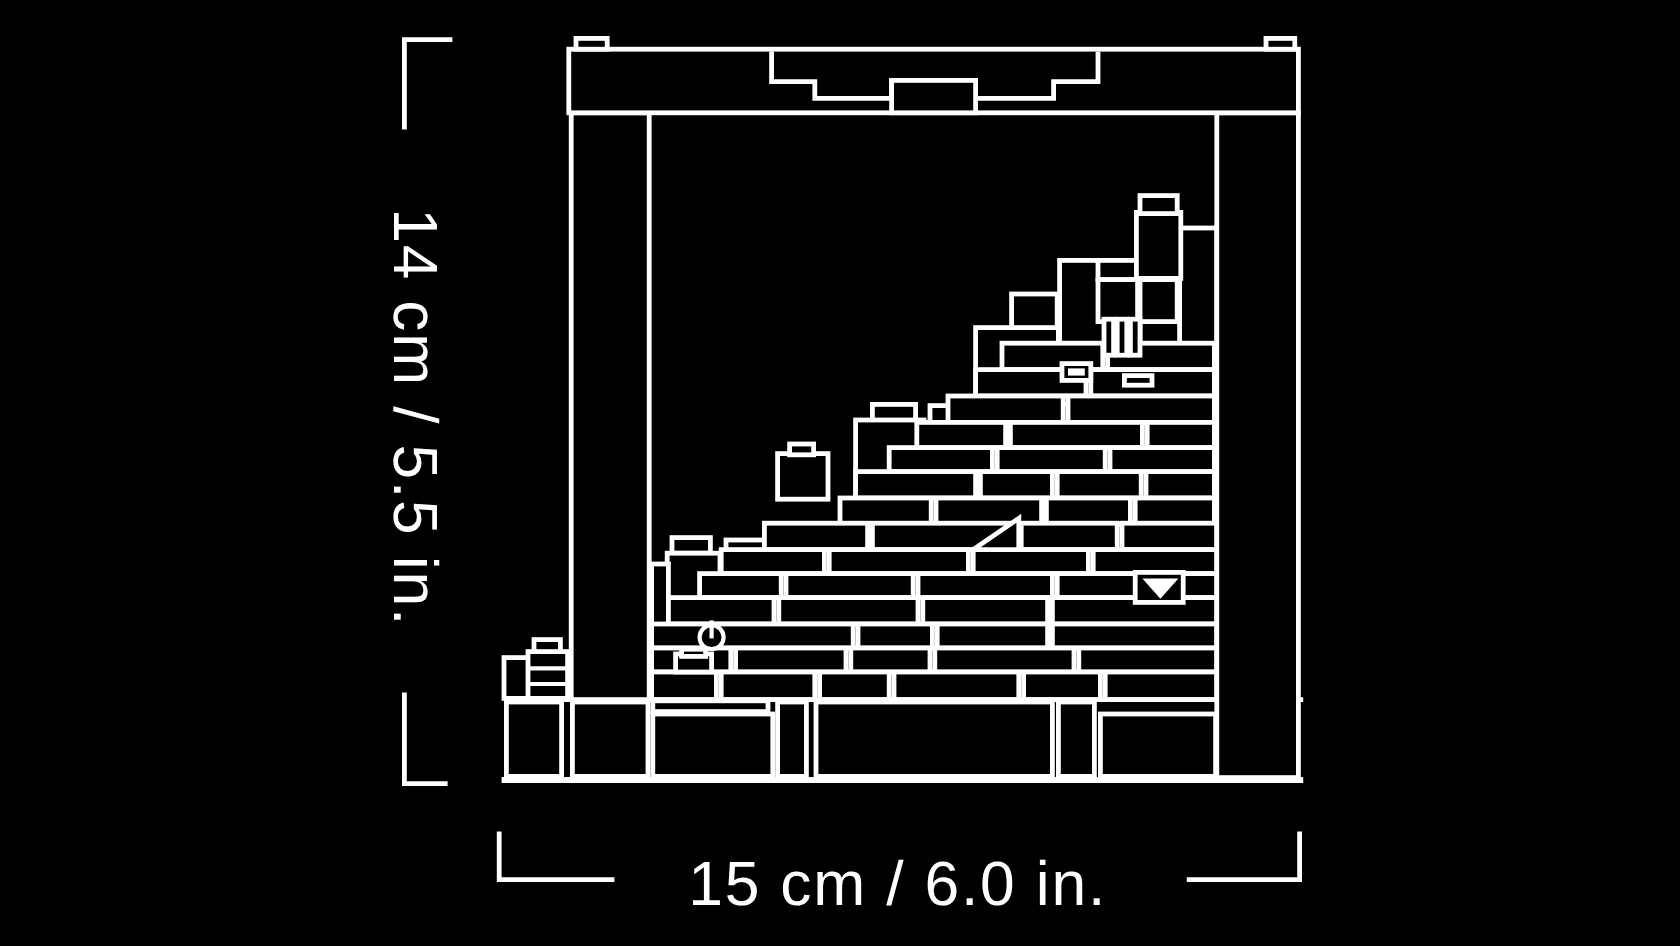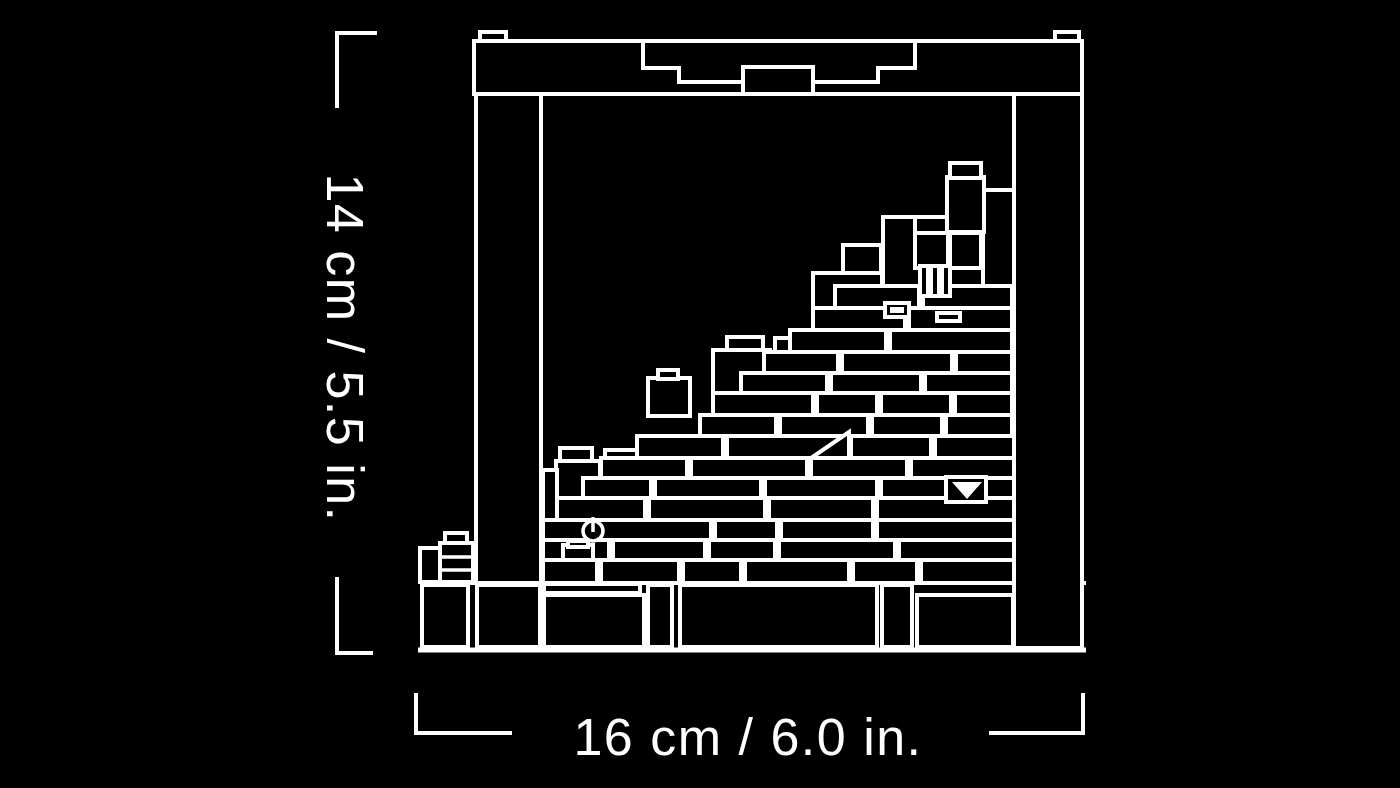--- a/index.html
+++ b/index.html
@@ -175,15 +175,15 @@
       <path class="nofill" d="M337 577 V653 H373"></path>
     </g>
     <g>
       <path class="nofill" d="M416 693 V733 H512"></path>
       <path class="nofill" d="M989 733 H1083 V693"></path>
     </g>
   </svg>
 
   <div class="dim-label vertical">14 cm / 5.5 in.</div>
 
-  <div class="dim-label horizontal">16 cm / 6.0 in.</div>
+  <div class="dim-label horizontal">15 cm / 6.0 in.</div>
 
 </div>
 
 </body></html>

